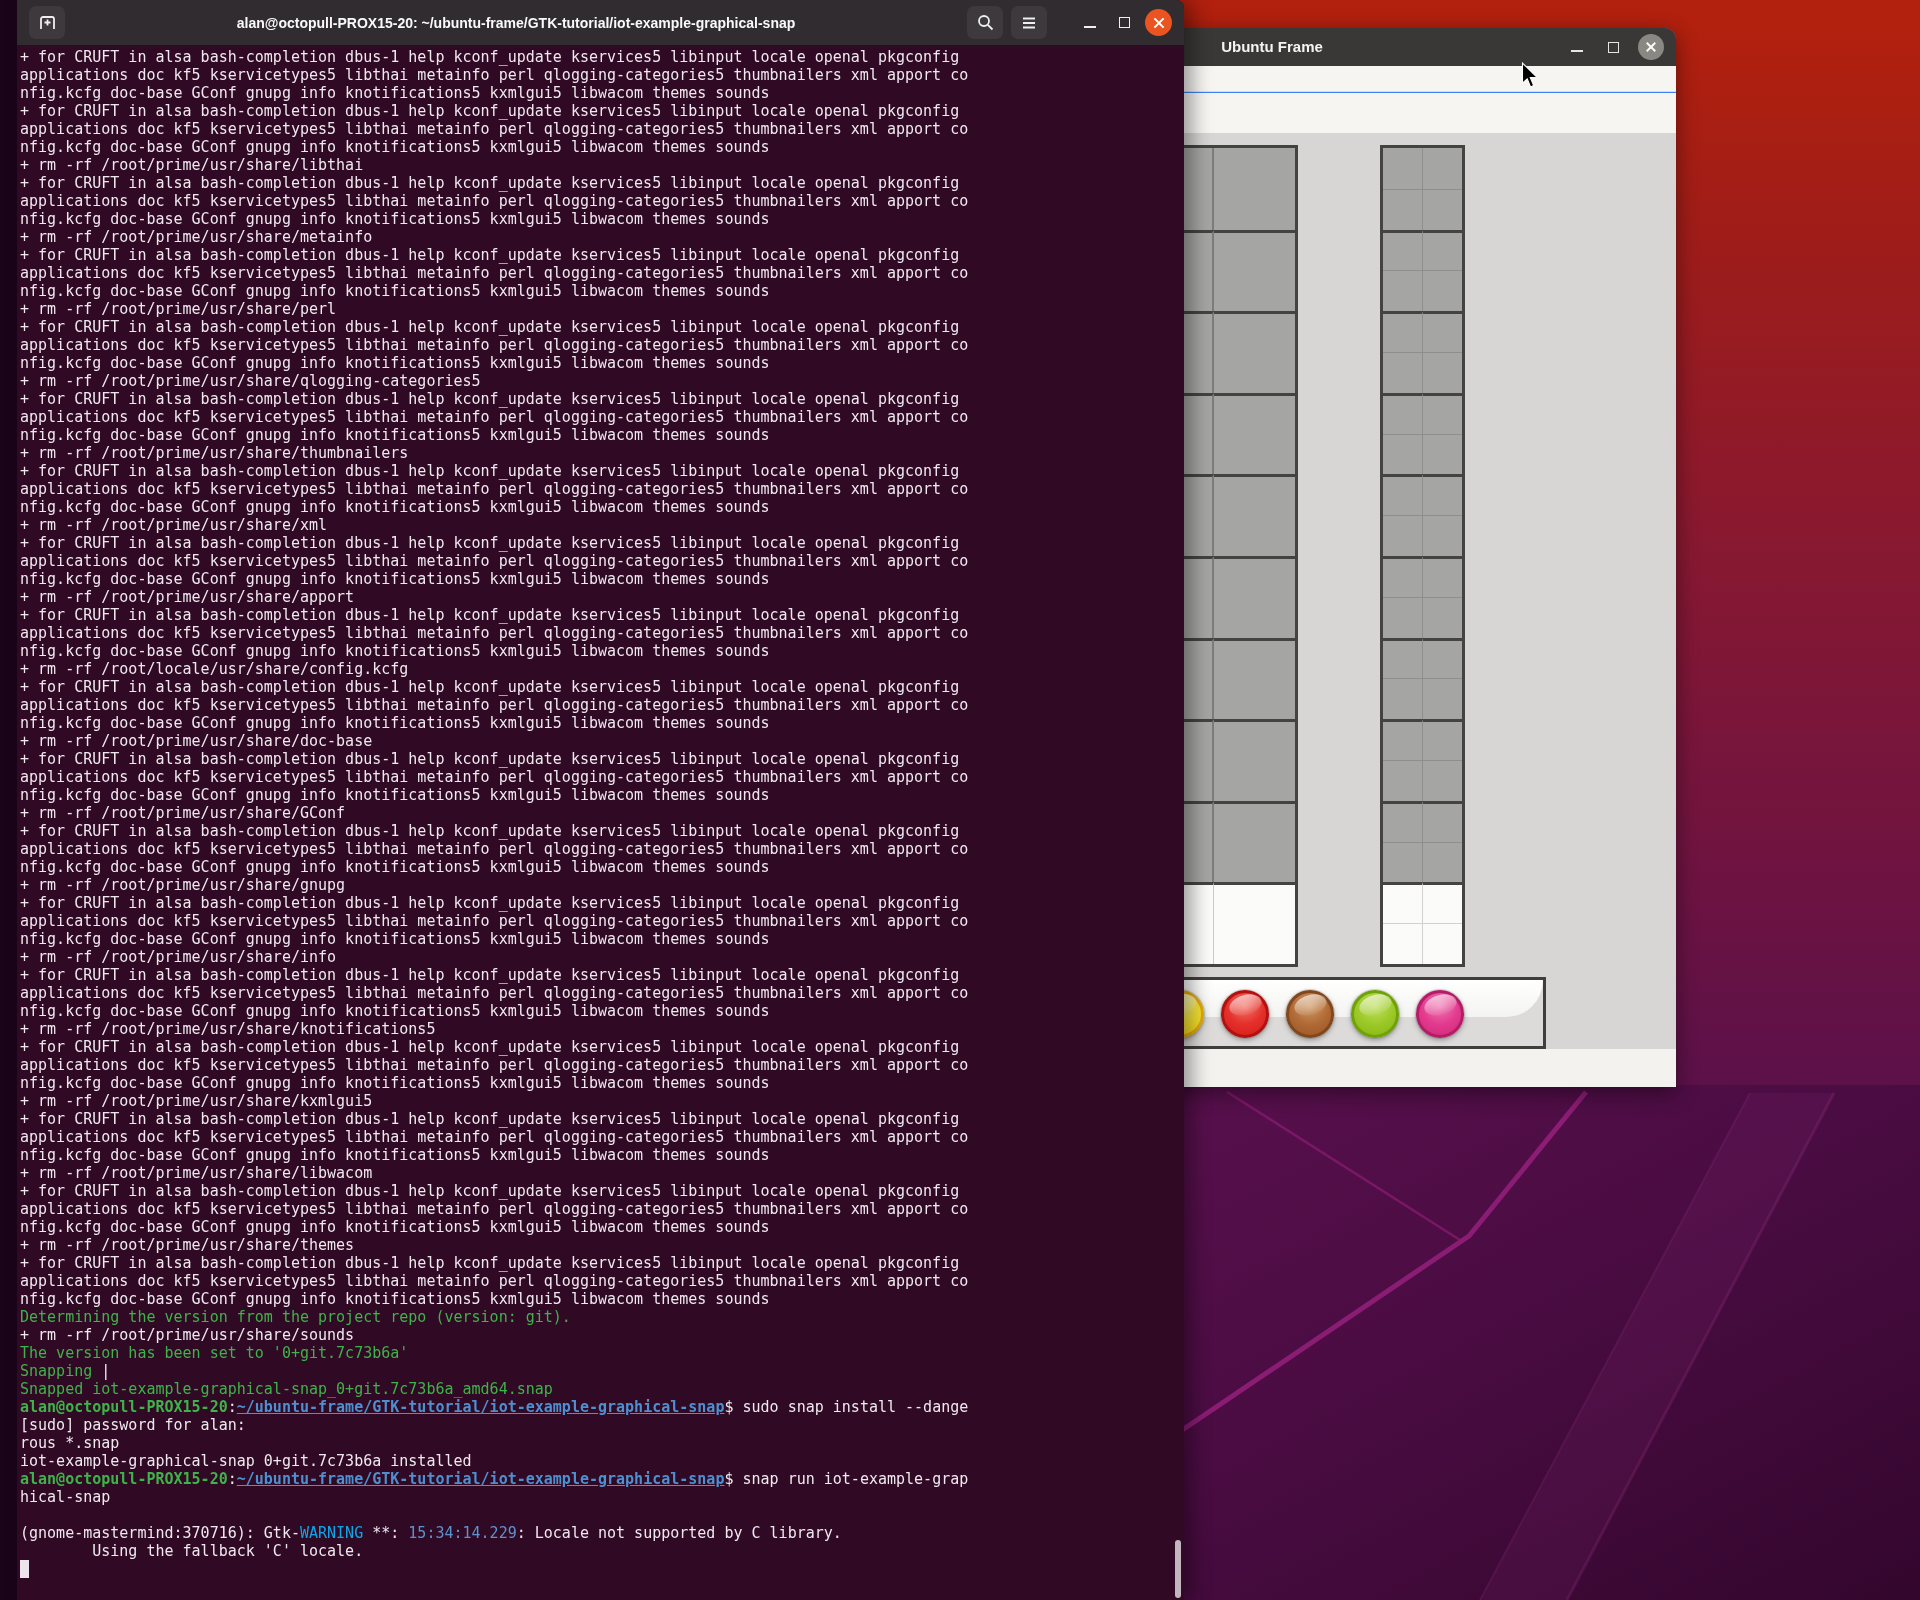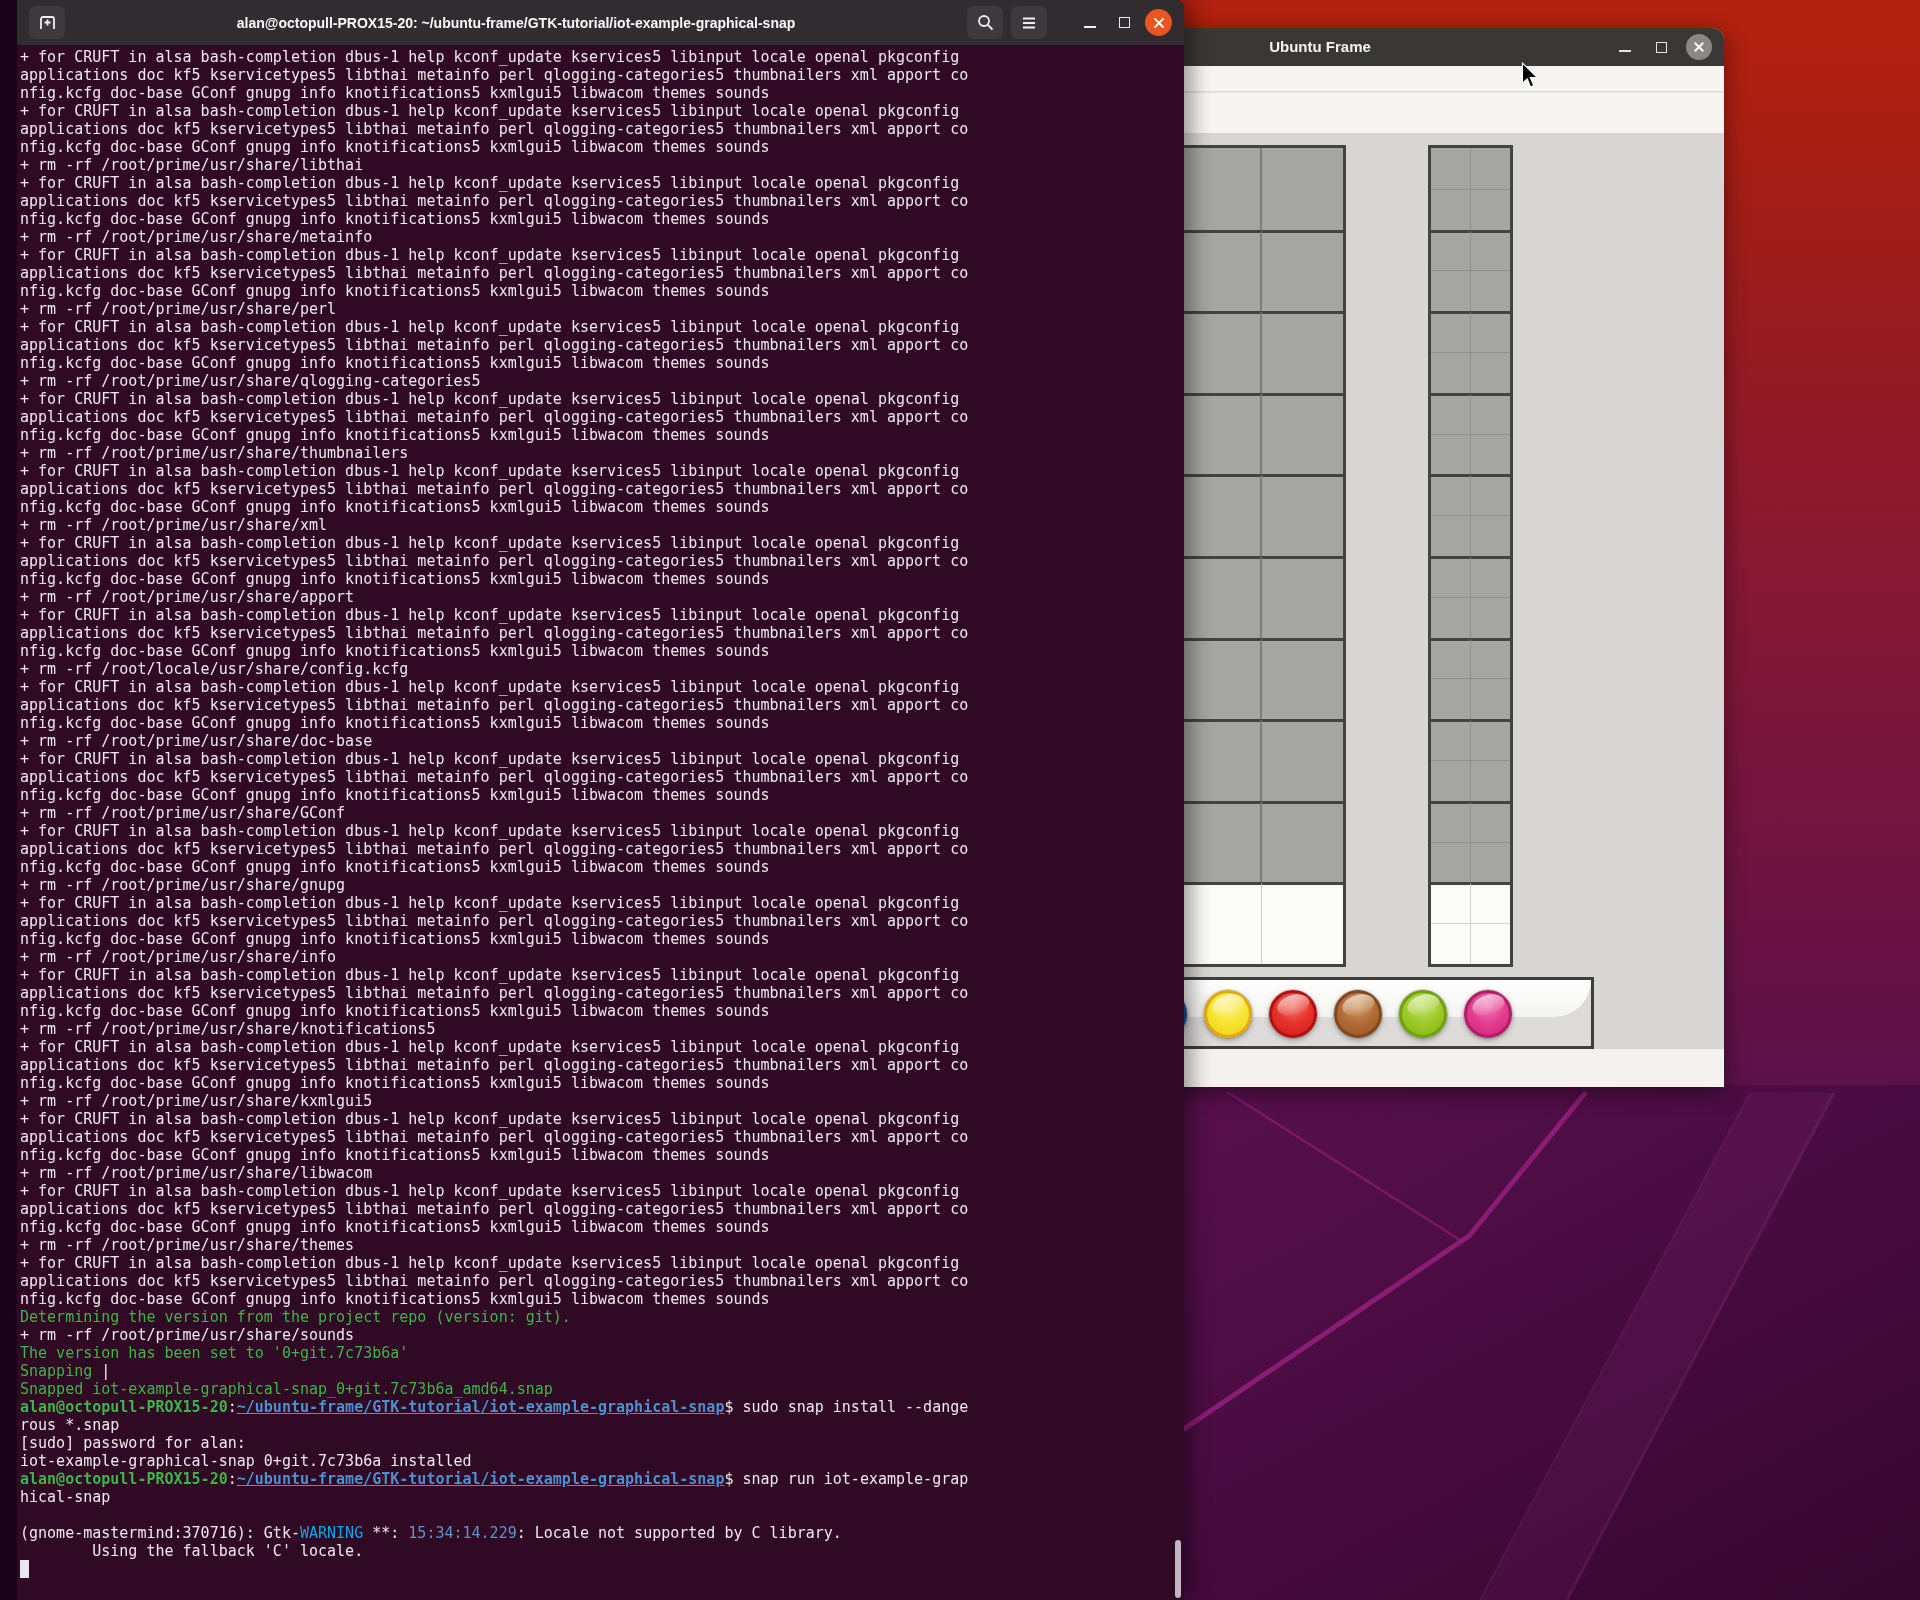--- a/index.html
+++ b/index.html
@@ -5,22 +5,22 @@
   * { margin:0; padding:0; box-sizing:border-box; }
   html,body { width:1920px; height:1600px; }
   body { position:relative; overflow:hidden; background:#1a041a; font-family:"Liberation Sans", sans-serif; }
 
   
   .wallpaper { position:absolute; left:955px; top:0; width:965px; height:1600px; z-index:0;
     background:linear-gradient(180deg,#b2200e 0px,#b2200e 30px,#a01d18 220px,#871832 560px,#6c1342 900px,#5c1149 1085px,#561049 1100px,#470a3e 1330px,#33062d 1600px); }
   .wallpaper svg { position:absolute; left:5px; top:1085px; }
 
   
-  .frame-window { position:absolute; left:966px; top:28px; width:758px; height:1059px; z-index:1;
-    border-radius:12px 12px 0 0; overflow:hidden; background:#e5e5e5; box-shadow:0 6px 22px rgba(0,0,0,.45); }
+  .frame-window { position:absolute; left:918px; top:28px; width:758px; height:1059px; z-index:1;
+    border-radius:12px 12px 0 0; overflow:hidden; background:#3b82f6; box-shadow:0 6px 22px rgba(0,0,0,.45); }
   .frame-titlebar { position:absolute; left:0; top:0; width:100%; height:38px; background:#3a3837; }
   .frame-title { position:absolute; left:254px; top:0; width:200px; height:38px; line-height:38px; text-align:center;
     color:#f5f4f2; font-weight:bold; font-size:15px; }
   .frame-controls { position:absolute; right:12px; top:0; height:38px; display:flex; align-items:center; gap:14px; }
   .fc-btn { width:22px; height:22px; display:flex; align-items:center; justify-content:center; color:#e8e6e4; }
   .fc-min { width:12px; height:0; border-top:2px solid #e8e6e4; margin-top:8px; }
   .fc-max { width:11px; height:11px; border:1.5px solid #e8e6e4; }
   .fc-close { width:26px; height:26px; border-radius:50%; background:#8b8884; position:relative; }
   .fc-close::before,.fc-close::after { content:""; position:absolute; left:50%; top:50%; width:12px; height:2px; background:#fbfbfa; }
   .fc-close::before { transform:translate(-50%,-50%) rotate(45deg); }
@@ -349,22 +349,22 @@
       <div class="tl"><span class="seg-w">+ rm -rf /root/prime/usr/share/themes</span></div>
       <div class="tl"><span class="seg-w">+ for CRUFT in alsa bash-completion dbus-1 help kconf_update kservices5 libinput locale openal pkgconfig</span></div>
       <div class="tl"><span class="seg-w">applications doc kf5 kservicetypes5 libthai metainfo perl qlogging-categories5 thumbnailers xml apport co</span></div>
       <div class="tl"><span class="seg-w">nfig.kcfg doc-base GConf gnupg info knotifications5 kxmlgui5 libwacom themes sounds</span></div>
       <div class="tl"><span class="seg-g">Determining the version from the project repo (version: git).</span></div>
       <div class="tl"><span class="seg-w">+ rm -rf /root/prime/usr/share/sounds</span></div>
       <div class="tl"><span class="seg-g">The version has been set to '0+git.7c73b6a'</span></div>
       <div class="tl"><span class="seg-g">Snapping </span><span class="seg-w">|</span></div>
       <div class="tl"><span class="seg-g">Snapped iot-example-graphical-snap_0+git.7c73b6a_amd64.snap</span></div>
       <div class="tl"><span class="seg-gb">alan@octopull-PROX15-20</span><span class="seg-w">:</span><span class="seg-bb">~/ubuntu-frame/GTK-tutorial/iot-example-graphical-snap</span><span class="seg-w">$ sudo snap install --dange</span></div>
+      <div class="tl"><span class="seg-w">[sudo] password for alan:</span></div>
       <div class="tl"><span class="seg-w">rous *.snap</span></div>
-      <div class="tl"><span class="seg-w">[sudo] password for alan:</span></div>
       <div class="tl"><span class="seg-w">iot-example-graphical-snap 0+git.7c73b6a installed</span></div>
       <div class="tl"><span class="seg-gb">alan@octopull-PROX15-20</span><span class="seg-w">:</span><span class="seg-bb">~/ubuntu-frame/GTK-tutorial/iot-example-graphical-snap</span><span class="seg-w">$ snap run iot-example-grap</span></div>
       <div class="tl"><span class="seg-w">hical-snap</span></div>
       <div class="tl"></div>
       <div class="tl"><span class="seg-w">(gnome-mastermind:370716): Gtk-</span><span class="seg-y">WARNING</span><span class="seg-w"> **: </span><span class="seg-b">15:34:14.229</span><span class="seg-w">: Locale not supported by C library.</span></div>
       <div class="tl"><span class="seg-w">        Using the fallback 'C' locale.</span></div>
       <div class="tl"><span class="seg-cursor"> </span></div>
     </div>
   <div class="term-scroll-thumb"></div>
 </div>

